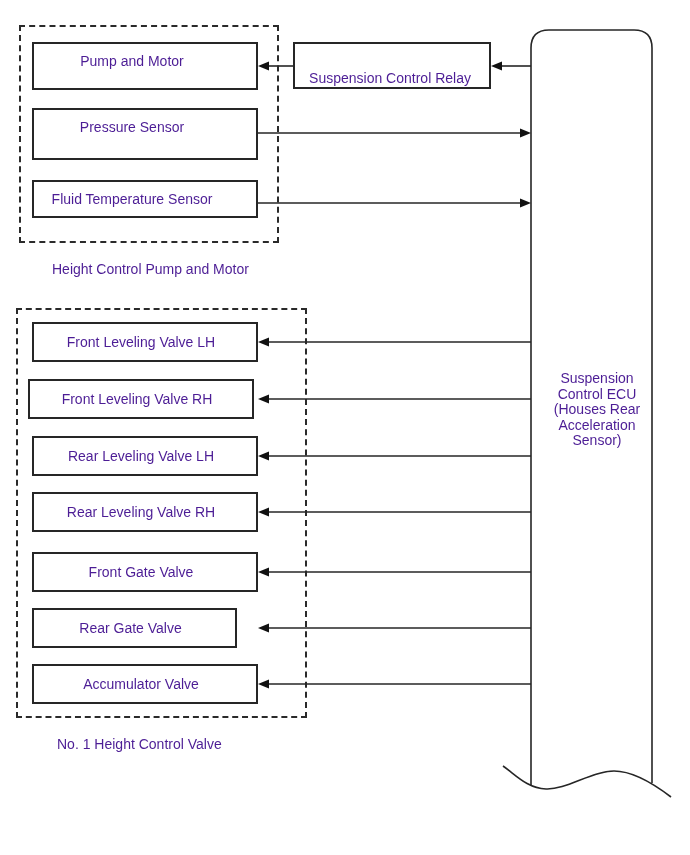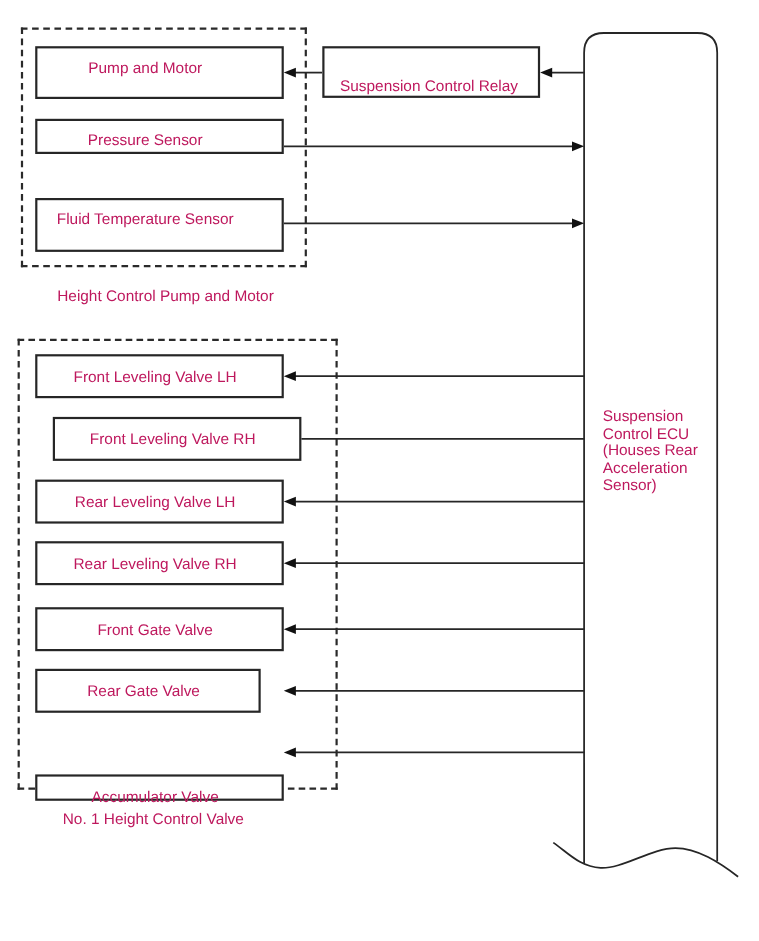--- a/index.html
+++ b/index.html
@@ -1,21 +1,21 @@
 <!DOCTYPE html>
 <html><head>
 <meta charset="utf-8">
 <style>
   html,body{margin:0;padding:0;background:#fff;}
   .canvas{
     position:relative;
     width:690px;height:855px;
     background:#ffffff;
     font-family:"Liberation Sans", sans-serif;
-    color:#be185d;
+    color:#4c1d95;
     overflow:hidden;
   }
   .group{
     position:absolute;
     border:2px dashed #2a2a2a;
     box-sizing:border-box;
     background:transparent;
   }
   .box{
     position:absolute;
@@ -38,20 +38,21 @@
     font-size:14px;
     line-height:16px;
     white-space:nowrap;
     margin-top:12px;
   }
   .ecu-label{
     position:absolute;
     font-size:14px;
     line-height:15.5px;
     white-space:pre-line;
+    text-align:center;
   }
   svg.lines{
     position:absolute;
     left:0;top:0;
     pointer-events:none;
   }
   svg.lines line, svg.lines path{
     stroke:#262626;
     stroke-width:1.6;
     fill:none;
@@ -120,50 +121,50 @@
     </g>
     <g>
       <line x1="268" y1="684" x2="531" y2="684"></line>
       <polygon points="258,684 269,679.6 269,688.4"></polygon>
     </g>
   </svg>
 
   <div class="box tall" style="left:32px;top:42px;width:226px;height:48px">
     <span class="lbl">Pump and Motor</span>
   </div>
-  <div class="box tall" style="left:32px;top:108px;width:226px;height:32px">
+  <div class="box tall" style="left:32px;top:108px;width:226px;height:52px">
     <span class="lbl">Pressure Sensor</span>
   </div>
-  <div class="box tall" style="left:32px;top:180px;width:226px;height:49px">
+  <div class="box tall" style="left:32px;top:180px;width:226px;height:38px">
     <span class="lbl">Fluid Temperature Sensor</span>
   </div>
 
   <div class="box relay" style="left:293px;top:42px;width:198px;height:47px">
     <span class="lbl">Suspension Control Relay</span>
   </div>
 
   <div class="box short" style="left:32px;top:322px;width:226px;height:40px">
     <span class="lbl">Front Leveling Valve LH</span>
   </div>
-  <div class="box short" style="left:48px;top:379px;width:226px;height:40px">
+  <div class="box short" style="left:28px;top:379px;width:226px;height:40px">
     <span class="lbl">Front Leveling Valve RH</span>
   </div>
   <div class="box short" style="left:32px;top:436px;width:226px;height:40px">
     <span class="lbl">Rear Leveling Valve LH</span>
   </div>
   <div class="box short" style="left:32px;top:492px;width:226px;height:40px">
     <span class="lbl">Rear Leveling Valve RH</span>
   </div>
   <div class="box short" style="left:32px;top:552px;width:226px;height:40px">
     <span class="lbl">Front Gate Valve</span>
   </div>
   <div class="box short" style="left:32px;top:608px;width:205px;height:40px">
     <span class="lbl">Rear Gate Valve</span>
   </div>
-  <div class="box short" style="left:32px;top:704px;width:226px;height:24px">
+  <div class="box short" style="left:32px;top:664px;width:226px;height:40px">
     <span class="lbl">Accumulator Valve</span>
   </div>
 
   <div class="caption" style="left:52px;top:249px">Height Control Pump and Motor</div>
   <div class="caption" style="left:57px;top:724px">No. 1 Height Control Valve</div>
 
   <div class="ecu-label" style="left:548px;top:371px;width:98px">Suspension
 Control ECU
 (Houses Rear
 Acceleration

